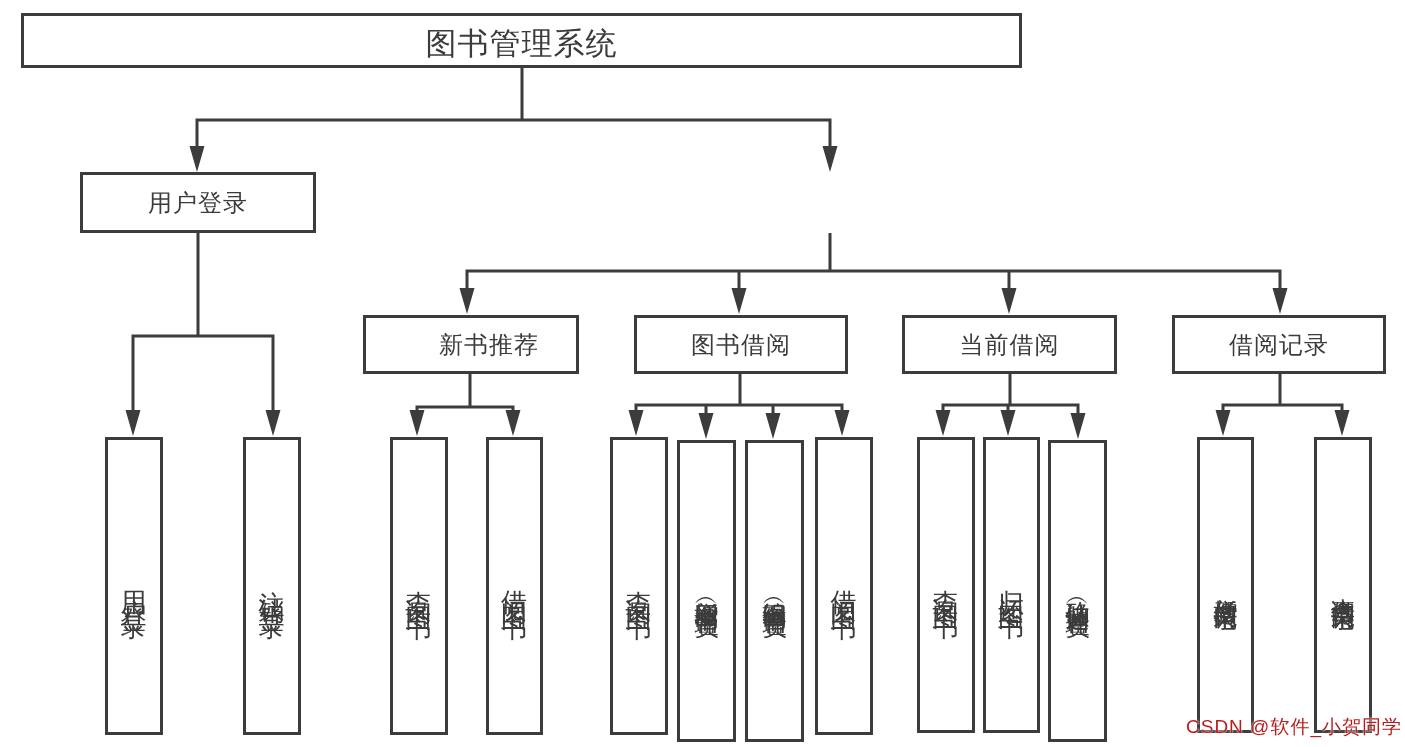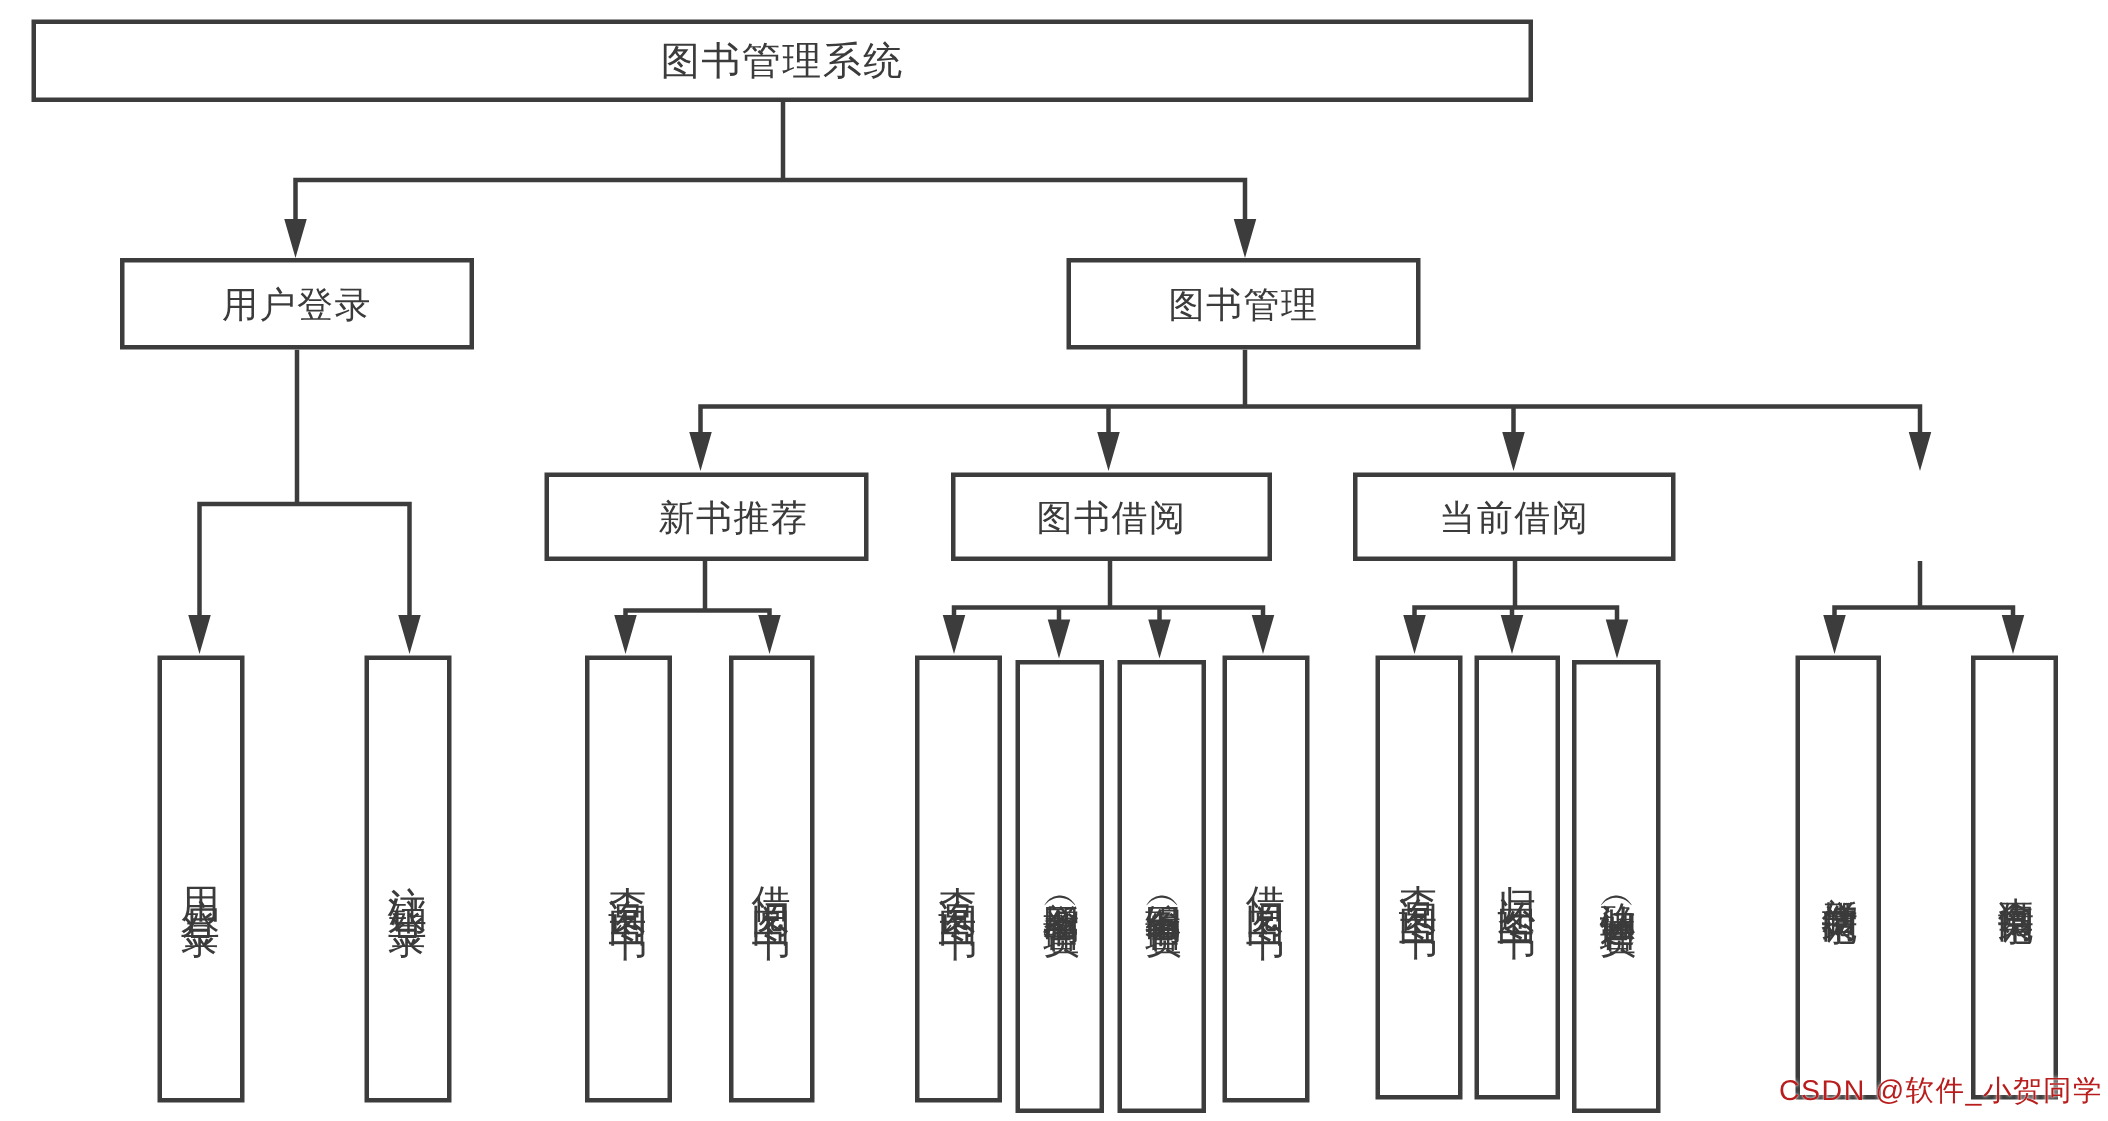--- a/index.html
+++ b/index.html
@@ -8,21 +8,21 @@
     font-family:"Liberation Sans", sans-serif; overflow:hidden;
   }
   .connectors { position:absolute; left:0; top:0; width:1405px; height:747px; }
   .box {
     position:absolute; box-sizing:border-box;
     border:3px solid #3c3c3c; background:#ffffff;
     display:flex; align-items:center; justify-content:center;
     color:#3b3b3b;
   }
   .hbox { font-size:24px; letter-spacing:1px; }
-  .hbox.root { font-size:26px; }
+  .hbox.root { font-size:31px;align-items:flex-end; }
   .vbox { font-size:26px; }
   .vbox .vtext {
     writing-mode:vertical-rl; text-orientation:mixed;
     letter-spacing:8px; line-height:1;
   }
   .vbox.tight { font-size:24px; }
   .vbox.tight .vtext { letter-spacing:2px; }
   .watermark {
     position:absolute; left:1186px; top:714px; z-index:5;
     font-size:19px; color:#b91c1c; letter-spacing:1px;
@@ -55,32 +55,32 @@
              M1223 436 L1215.5 410 L1230.5 410 Z M1342 436 L1334.5 410 L1349.5 410 Z" fill="#3c3c3c" stroke="none"></path>
   </svg>
 
   <div class="box hbox root" style="left:21px; top:13px; width:1001px; height:55px;">
     <span>图书管理系统</span>
   </div>
 
   <div class="box hbox" style="left:80px; top:172px; width:236px; height:61px;">
     <span>用户登录</span>
   </div>
-  <div class="box hbox" style="left:711px; top:172px; width:236px; height:61px;">
-    <span>图书管理</span>
-  </div>
 
   <div class="box hbox" style="left:363px; top:315px; width:216px; height:59px;padding-left:36px;">
     <span>新书推荐</span>
   </div>
   <div class="box hbox" style="left:902px; top:315px; width:215px; height:59px;">
     <span>当前借阅</span>
   </div>
   <div class="box hbox" style="left:634px; top:315px; width:214px; height:59px;">
     <span>图书借阅</span>
+  </div>
+  <div class="box hbox" style="left:1172px; top:315px; width:214px; height:59px;">
+    <span>借阅记录</span>
   </div>
 
   <div class="box vbox" style="left:105px; top:437px; width:58px; height:298px;">
     <span class="vtext">用户登录</span>
   </div>
   <div class="box vbox" style="left:243px; top:437px; width:58px; height:298px;">
     <span class="vtext">注销登录</span>
   </div>
 
   <div class="box vbox" style="left:390px; top:437px; width:58px; height:298px;">

